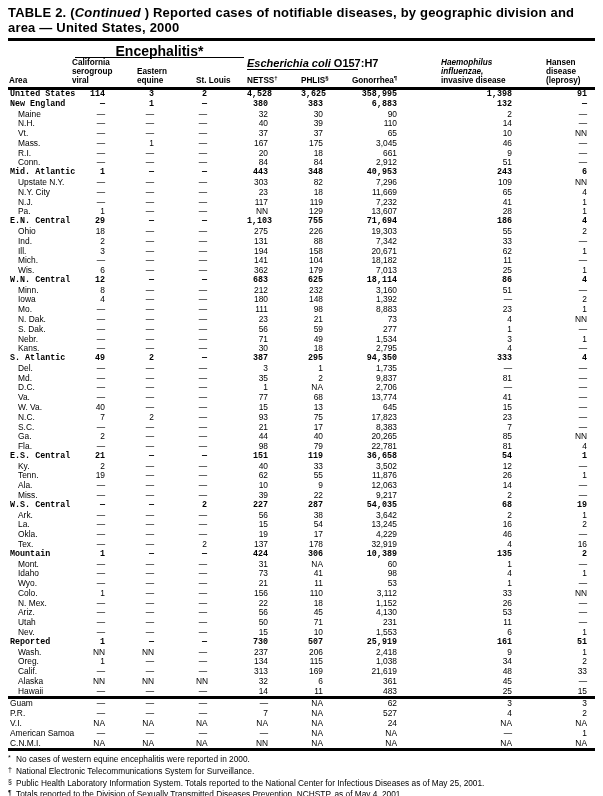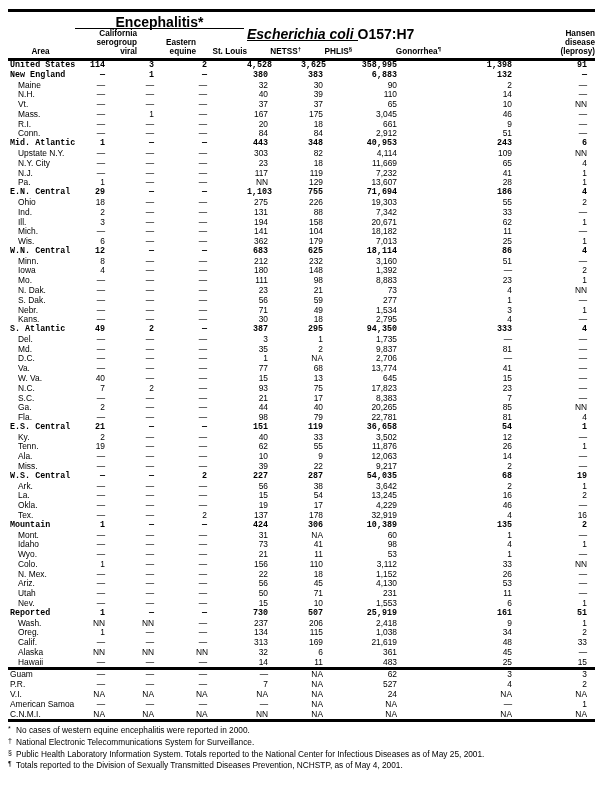--- a/index.html
+++ b/index.html
@@ -14,26 +14,26 @@
   .title .it { font-style:italic; }
 
   .rule-thick { width:587px; height:3px; background:#000; }
   .rule-title { margin-top:3px; }
 
   :root { --cols: 64px 65px 59px 51px 54px 51px 89px 105px 49px; }
 
   .hdr { display:grid; grid-template-columns:var(--cols); grid-template-rows:13px 29px; width:587px; margin-top:4px; }
   .g-enceph { grid-row:1; grid-column:2/5; align-self:end; text-align:center;
     font-weight:bold; font-size:14px; line-height:10px; border-bottom:1.2px solid #000; margin:0 3px; padding-bottom:1px; }
-  .g-ecoli { grid-row:2; grid-column:5/7; align-self:start; font-weight:bold; font-size:14px; line-height:10px;
+  .g-ecoli { grid-row:2; grid-column:5/7; align-self:start; font-weight:bold; font-size:11px; line-height:10px;
     border-bottom:1.2px solid #000; white-space:nowrap; padding-bottom:1px; margin-right:-6px; }
   .g-ecoli .it { font-style:italic; }
-  .sub { grid-row:2; align-self:end; text-align:right; font-weight:bold; font-size:8.2px; line-height:9px;
+  .sub { grid-row:2; align-self:end; text-align:left; font-weight:bold; font-size:8.2px; line-height:9px;
     white-space:pre-line; padding-bottom:2px; }
-  .sub.left { text-align:center; padding-left:1px; }
+  .sub.left { text-align:left; padding-left:1px; }
   .c1{grid-column:1} .c2{grid-column:2} .c3{grid-column:3} .c4{grid-column:4} .c5{grid-column:5}
   .c6{grid-column:6} .c7{grid-column:7} .c8{grid-column:8} .c9{grid-column:9}
   .sub sup { font-size:6px; vertical-align:3px; }
   .sub .it { font-style:italic; display:block; }
   .sub .rm { display:block; }
 
   .tbody { width:587px; }
   .trow { display:grid; grid-template-columns:var(--cols); height:9.79px; line-height:9.75px;
     font-size:8.4px; white-space:nowrap; }
   .trow.bold { font-weight:bold;font-family:Liberation Mono, monospace; }
@@ -51,37 +51,40 @@
 
   .fnotes { margin-top:2px; }
   .fnote { font-size:8.3px; line-height:9.7px; white-space:nowrap; }
   .fnote .sym { display:inline-block; width:8px; font-size:7px; vertical-align:2px; }
 </style>
 </head>
 <body>
 
 <div class="page">
 
+  <div class="title"><span>TABLE 2. (</span><span class="it">Continued</span><span> ) Reported cases of notifiable diseases, by geographic division and area — United States, 2000</span></div>
 
   <div class="rule-thick rule-title"></div>
 
   <div class="hdr">
     <div class="g-enceph">Encephalitis*</div>
     <div class="g-ecoli"><span class="it">Escherichia coli</span><span> O157:H7</span></div>
 
     <div class="sub left c1">Area</div>
     <div class="sub c2">California
 serogroup
 viral</div>
     <div class="sub c3">Eastern
 equine</div>
     <div class="sub c4">St. Louis</div>
     <div class="sub c5"><span>NETSS</span><sup>†</sup></div>
     <div class="sub c6"><span>PHLIS</span><sup>§</sup></div>
     <div class="sub c7"><span>Gonorrhea</span><sup>¶</sup></div>
+    <div class="sub c8"><span class="it">Haemophilus
+influenzae,</span><span class="rm">invasive disease</span></div>
     <div class="sub c9">Hansen
 disease
 (leprosy)</div>
   </div>
 
   <div class="rule-thick"></div>
 
   <div class="tbody">
       <div class="trow bold">
         <div class="area">United States</div>
@@ -182,21 +185,21 @@
         <div class="val">243</div>
         <div class="val">6</div>
       </div>
       <div class="trow indent">
         <div class="area">Upstate N.Y.</div>
         <div class="val">—</div>
         <div class="val">—</div>
         <div class="val">—</div>
         <div class="val">303</div>
         <div class="val">82</div>
-        <div class="val">4,114</div>
+        <div class="val">7,296</div>
         <div class="val">109</div>
         <div class="val">NN</div>
       </div>
       <div class="trow indent">
         <div class="area">N.Y. City</div>
         <div class="val">—</div>
         <div class="val">—</div>
         <div class="val">—</div>
         <div class="val">23</div>
         <div class="val">18</div>

